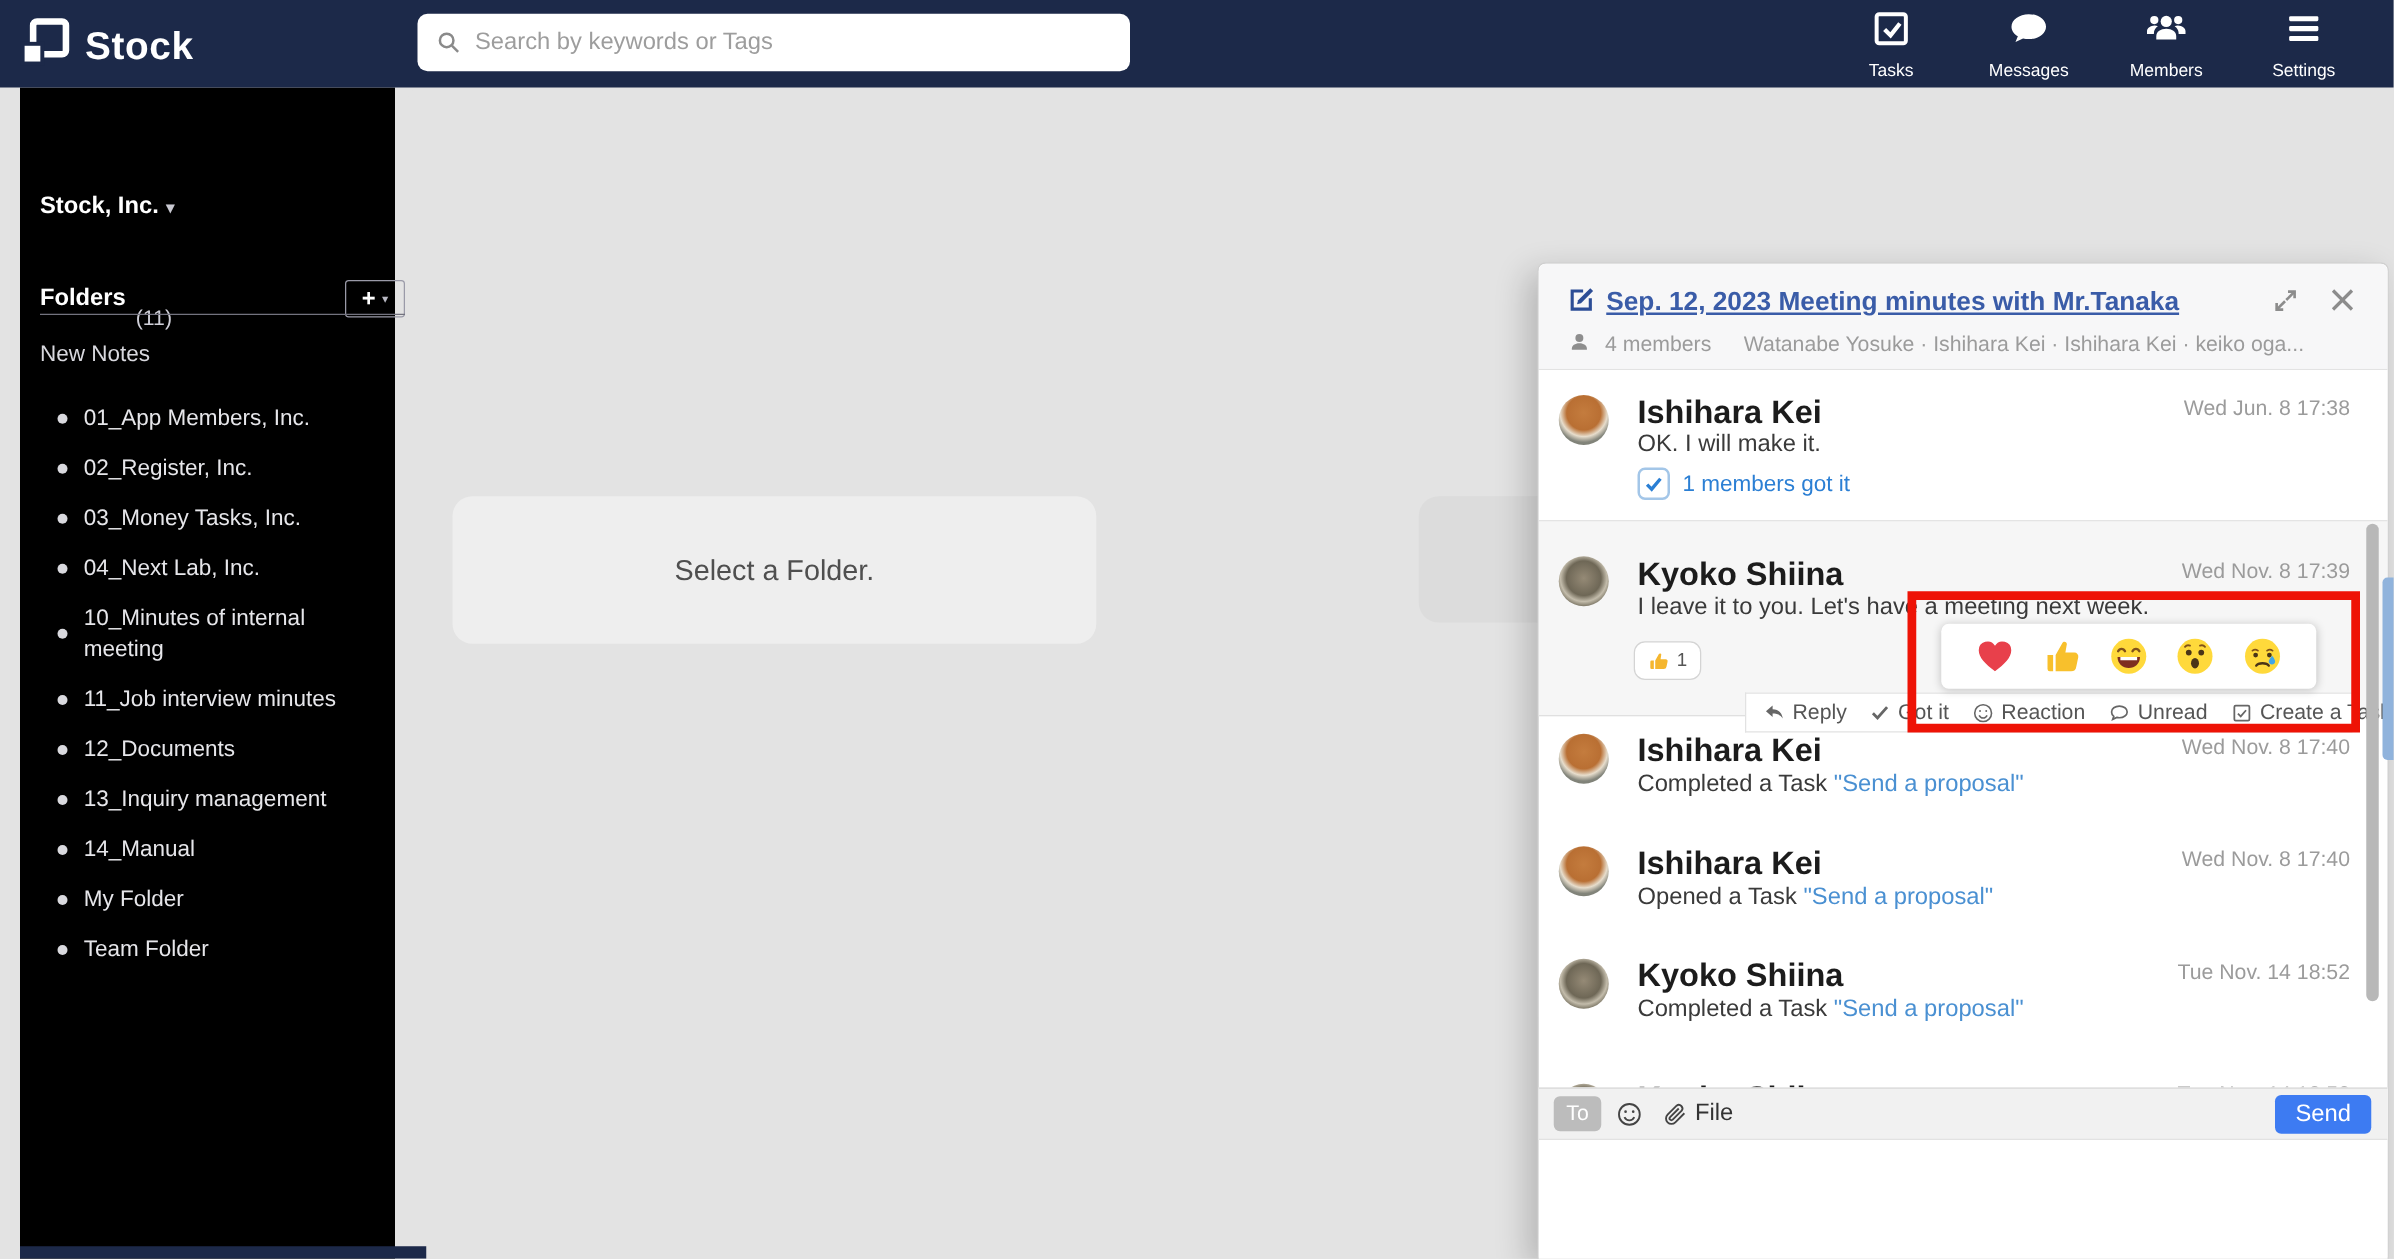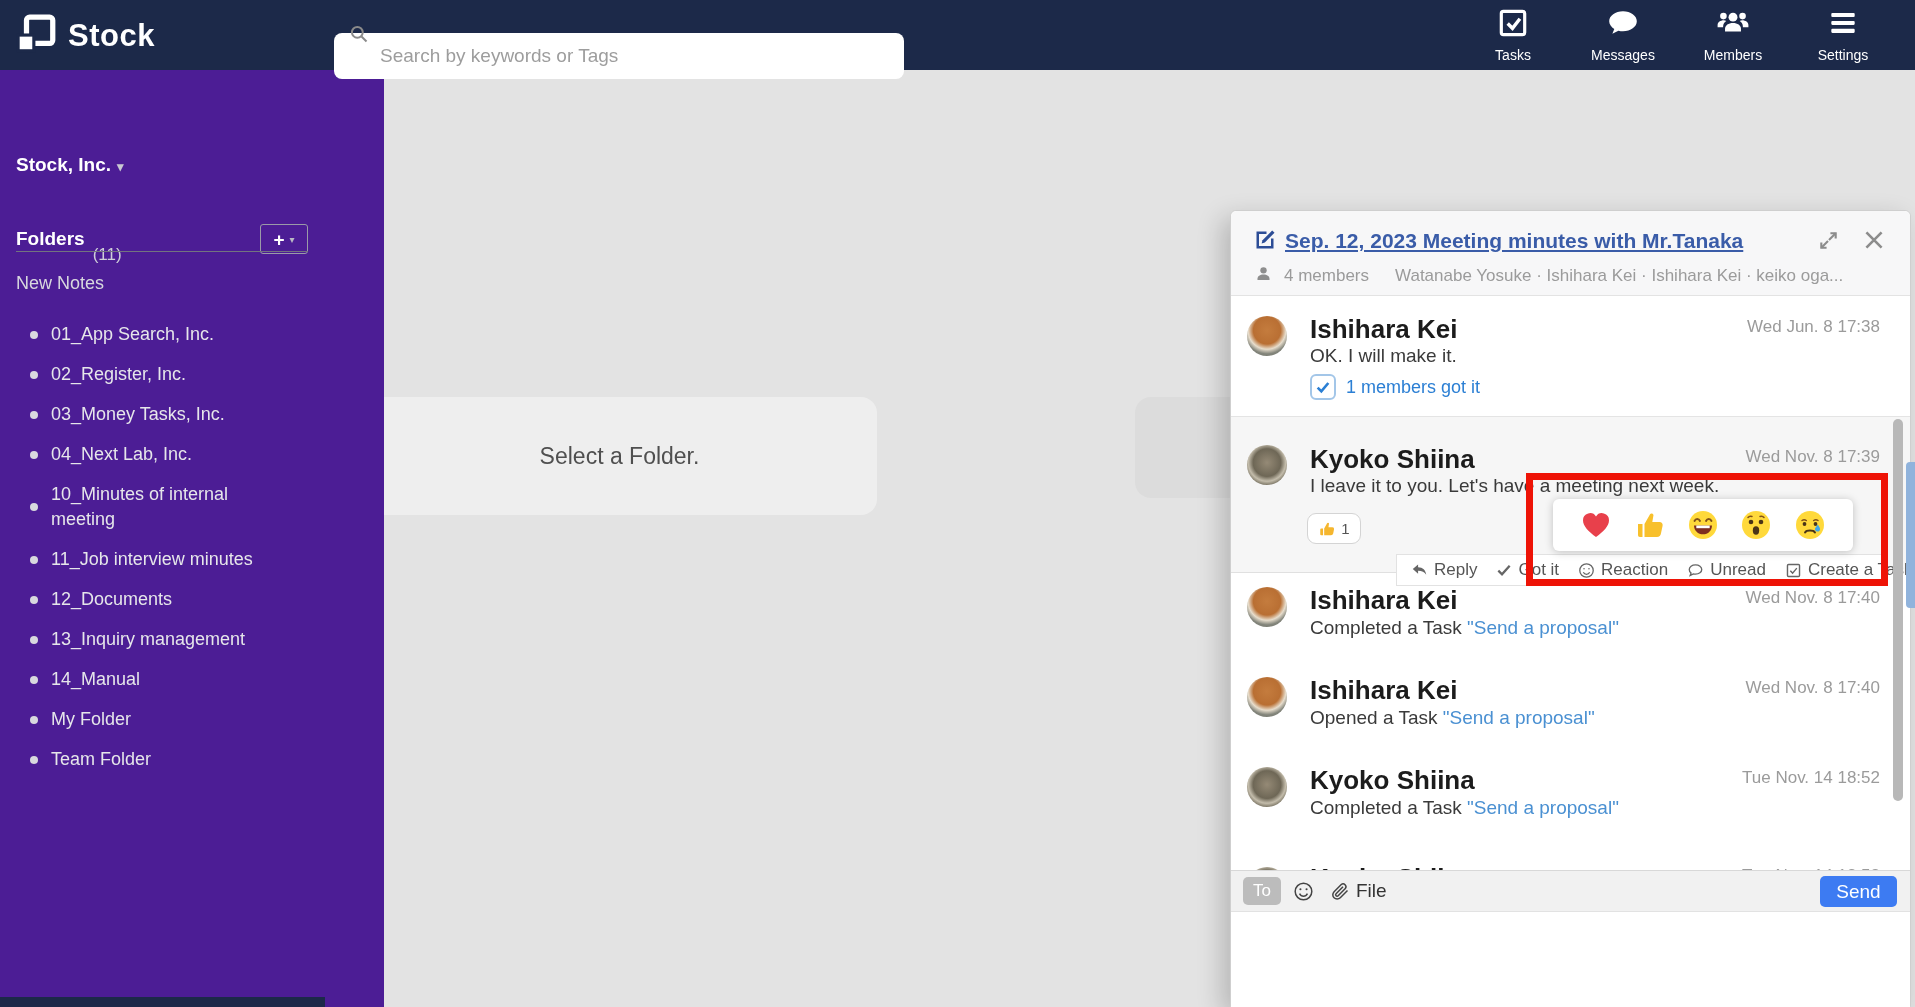--- a/index.html
+++ b/index.html
@@ -7,28 +7,28 @@
   body { font-family:"Liberation Sans", sans-serif; overflow:hidden; background:#e3e3e3; }
   .screen { position:relative; width:1915px; height:1007px; overflow:hidden; }
 
   
   .navbar { position:absolute; left:0; top:0; width:1915px; height:70px; background:#1c2949; z-index:20; }
   .logo { position:absolute; left:16px; top:13px; display:flex; align-items:center; gap:10px; }
   .logo-text { color:#fff; font-size:31px; font-weight:bold; letter-spacing:.5px; }
   .searchwrap { position:absolute; left:334px; top:11px; width:570px; height:46px; }
   .searchwrap svg { position:absolute; left:15px; top:13px; }
   .search { width:100%; height:100%; border:none; border-radius:8px; background:#fff; font-size:19px;
-            padding:0 16px 0 46px; color:#333; outline:none; font-family:"Liberation Sans",sans-serif;margin-top:22px; }
+            padding:0 16px 0 46px; color:#333; outline:none; font-family:"Liberation Sans",sans-serif; }
   .search::placeholder { color:#9d9d9d; }
   .navitems { position:absolute; left:1458px; top:6px; display:flex; }
   .navitem { width:110px; display:flex; flex-direction:column; align-items:center; gap:3px; cursor:pointer; }
   .navitem .nlabel { color:#fff; font-size:14px; }
 
   
-  .sidebar { position:absolute; left:0; top:70px; width:384px; height:937px; background:#4c1d95; color:#fff; z-index:10; }
+  .sidebar { position:absolute; left:16px; top:70px; width:300px; height:937px; background:#000000; color:#fff; z-index:10; }
   .org { position:absolute; left:16px; top:84px; font-size:19px; font-weight:bold; color:#fff; cursor:pointer; }
   .org .caret { font-size:13px; color:#c9c9d2; margin-left:6px; }
   .folders-row { position:absolute; left:16px; top:143px; width:292px; display:flex; align-items:center; }
   .folders-label { font-size:19px; font-weight:bold; }
   .folders-count { font-size:17px; color:#cfcfd8; margin-left:8px;margin-top:32px; }
   .add-btn { margin-left:auto; width:48px; height:30px; border:1px solid #9a9aa8; border-radius:3px;
              display:flex; align-items:center; justify-content:center; gap:5px; cursor:pointer; }
   .add-btn .plus { font-size:19px; font-weight:bold; color:#fff; line-height:1; }
   .add-btn .caret { font-size:10px; color:#b9b9c4; }
   .folders-underline { position:absolute; left:16px; top:181px; width:292px; height:1px; background:#73737f; }
@@ -181,21 +181,21 @@
       <span class="add-btn">
         <span class="plus">+</span>
         <span class="caret">▾</span>
       </span>
     </div>
     <div class="folders-underline"></div>
     <div class="new-notes">New Notes</div>
     <ul class="folder-list">
       <li>
           <span class="dot"></span>
-          <span class="folder-label">01_App Search, Inc.</span>
+          <span class="folder-label">01_App Members, Inc.</span>
         </li>
       <li>
           <span class="dot"></span>
           <span class="folder-label">02_Register, Inc.</span>
         </li>
       <li>
           <span class="dot"></span>
           <span class="folder-label">03_Money Tasks, Inc.</span>
         </li>
       <li>

